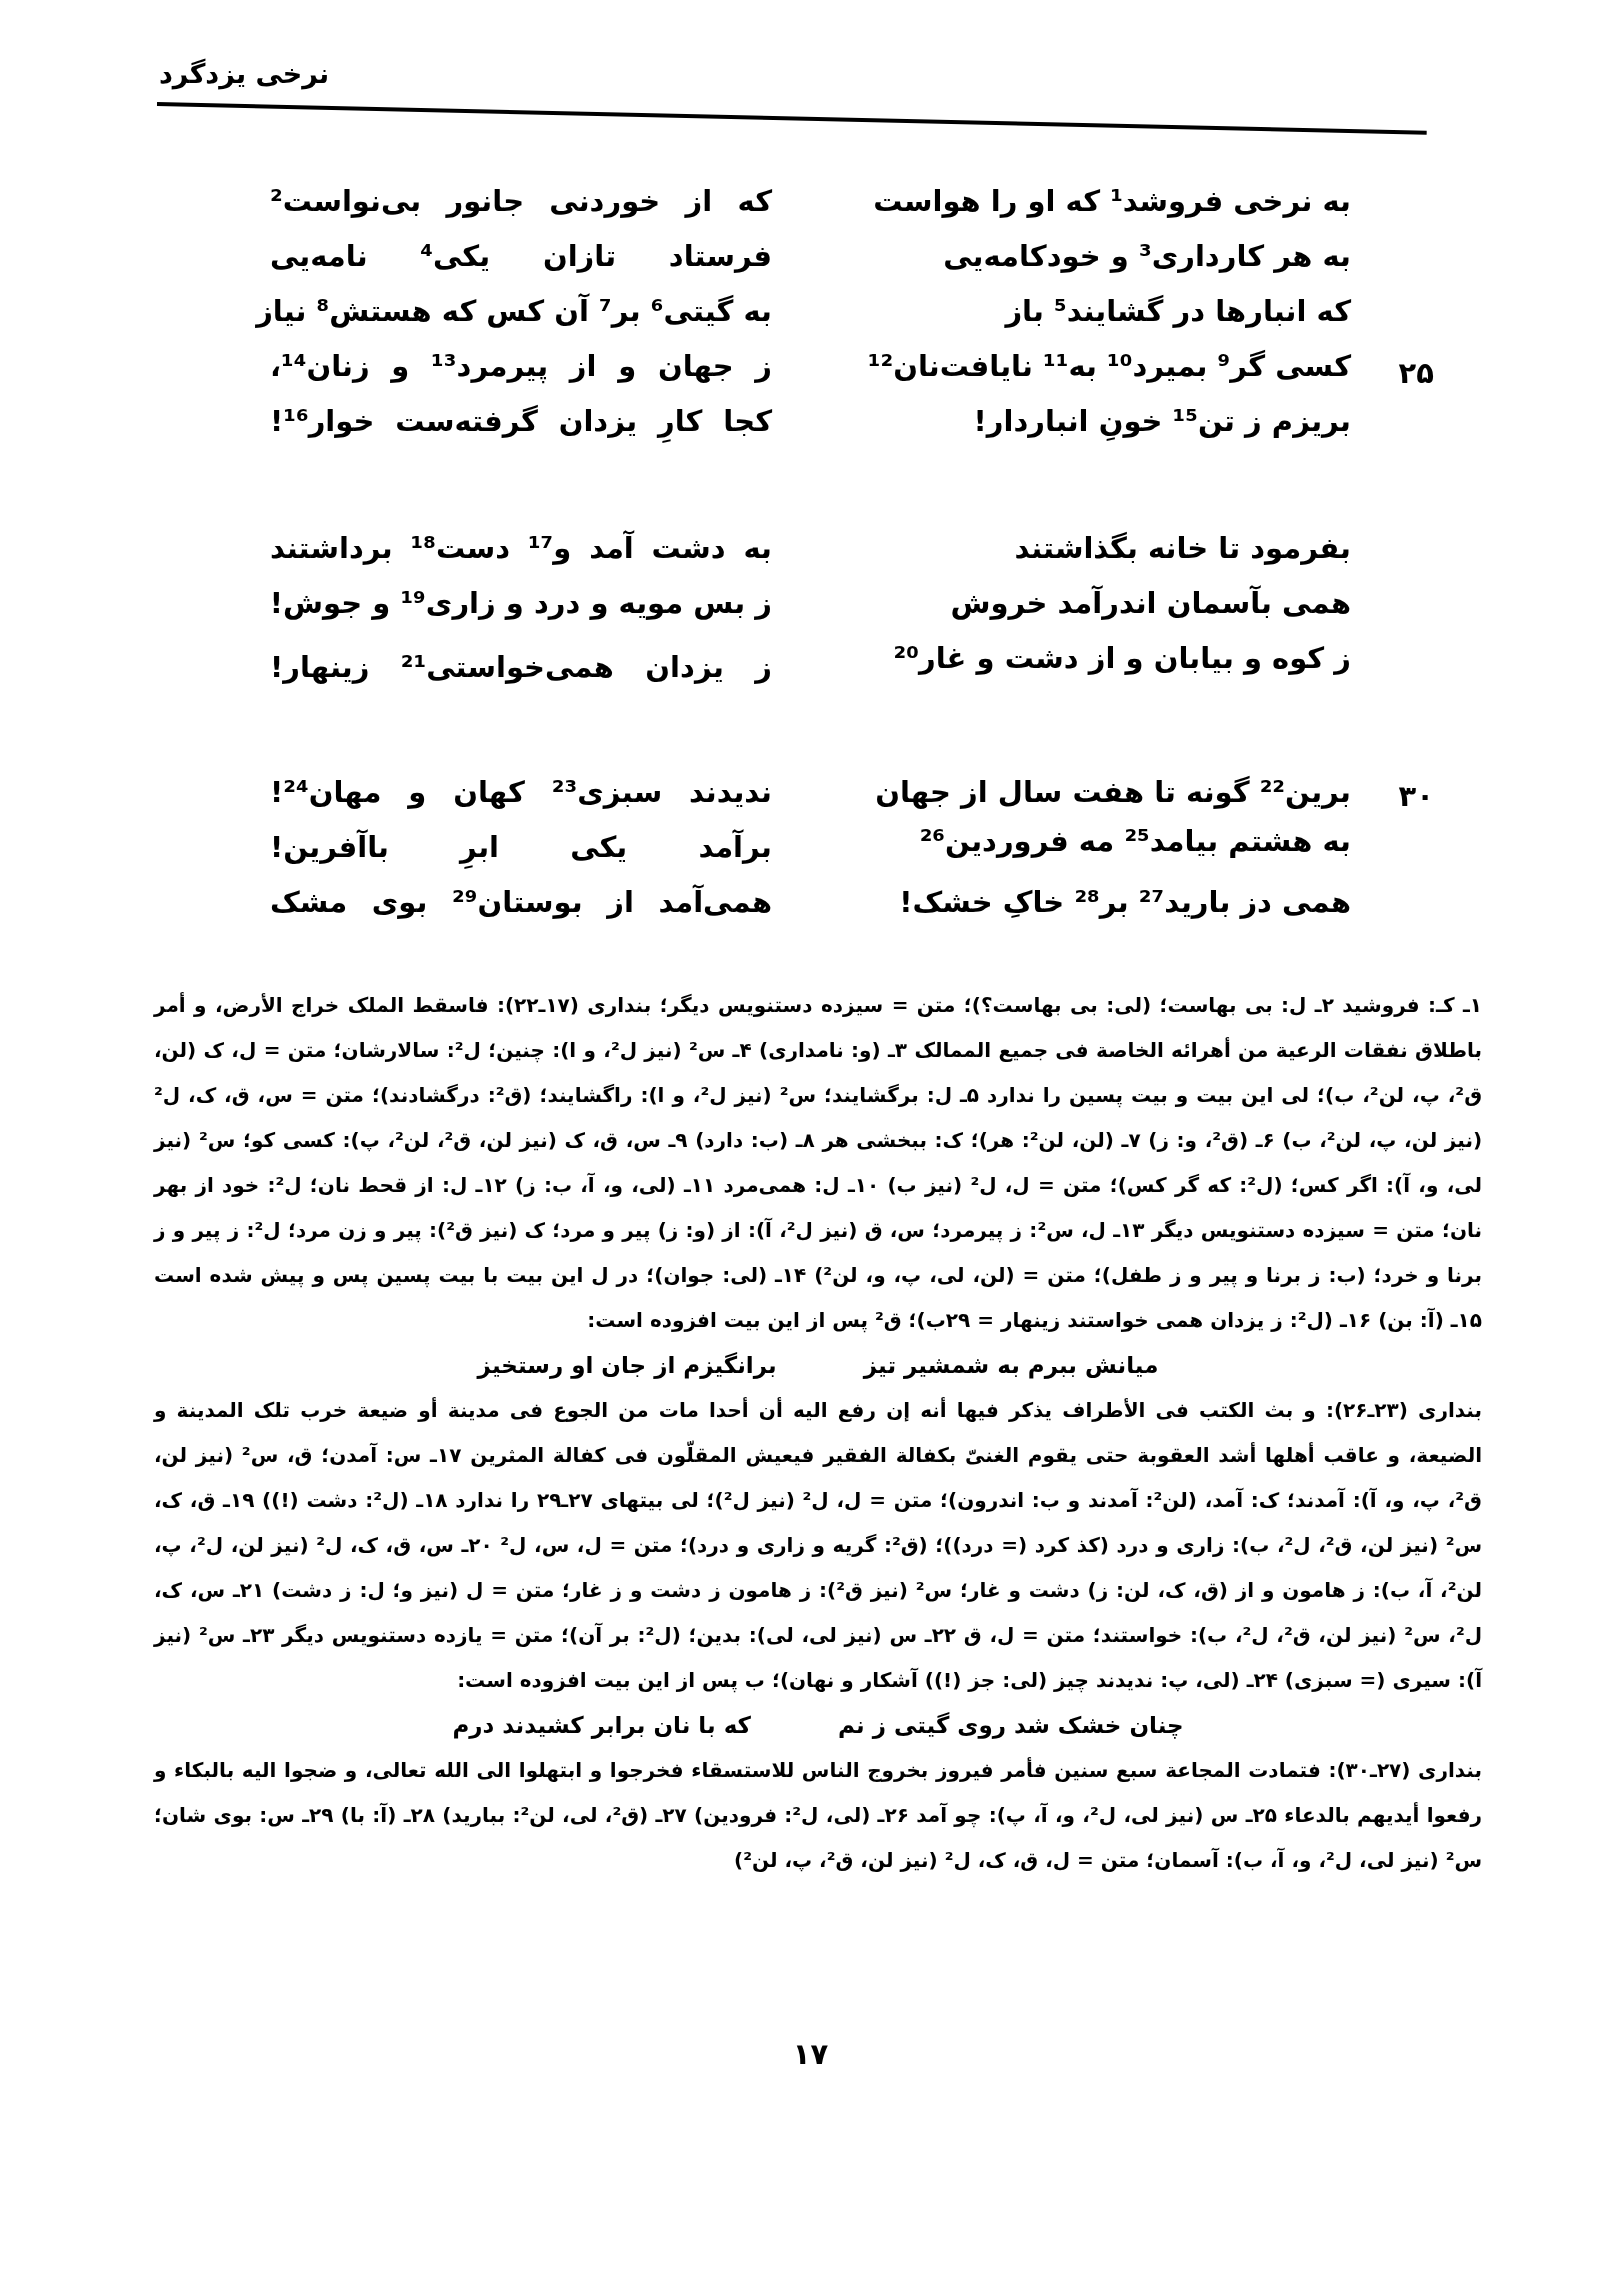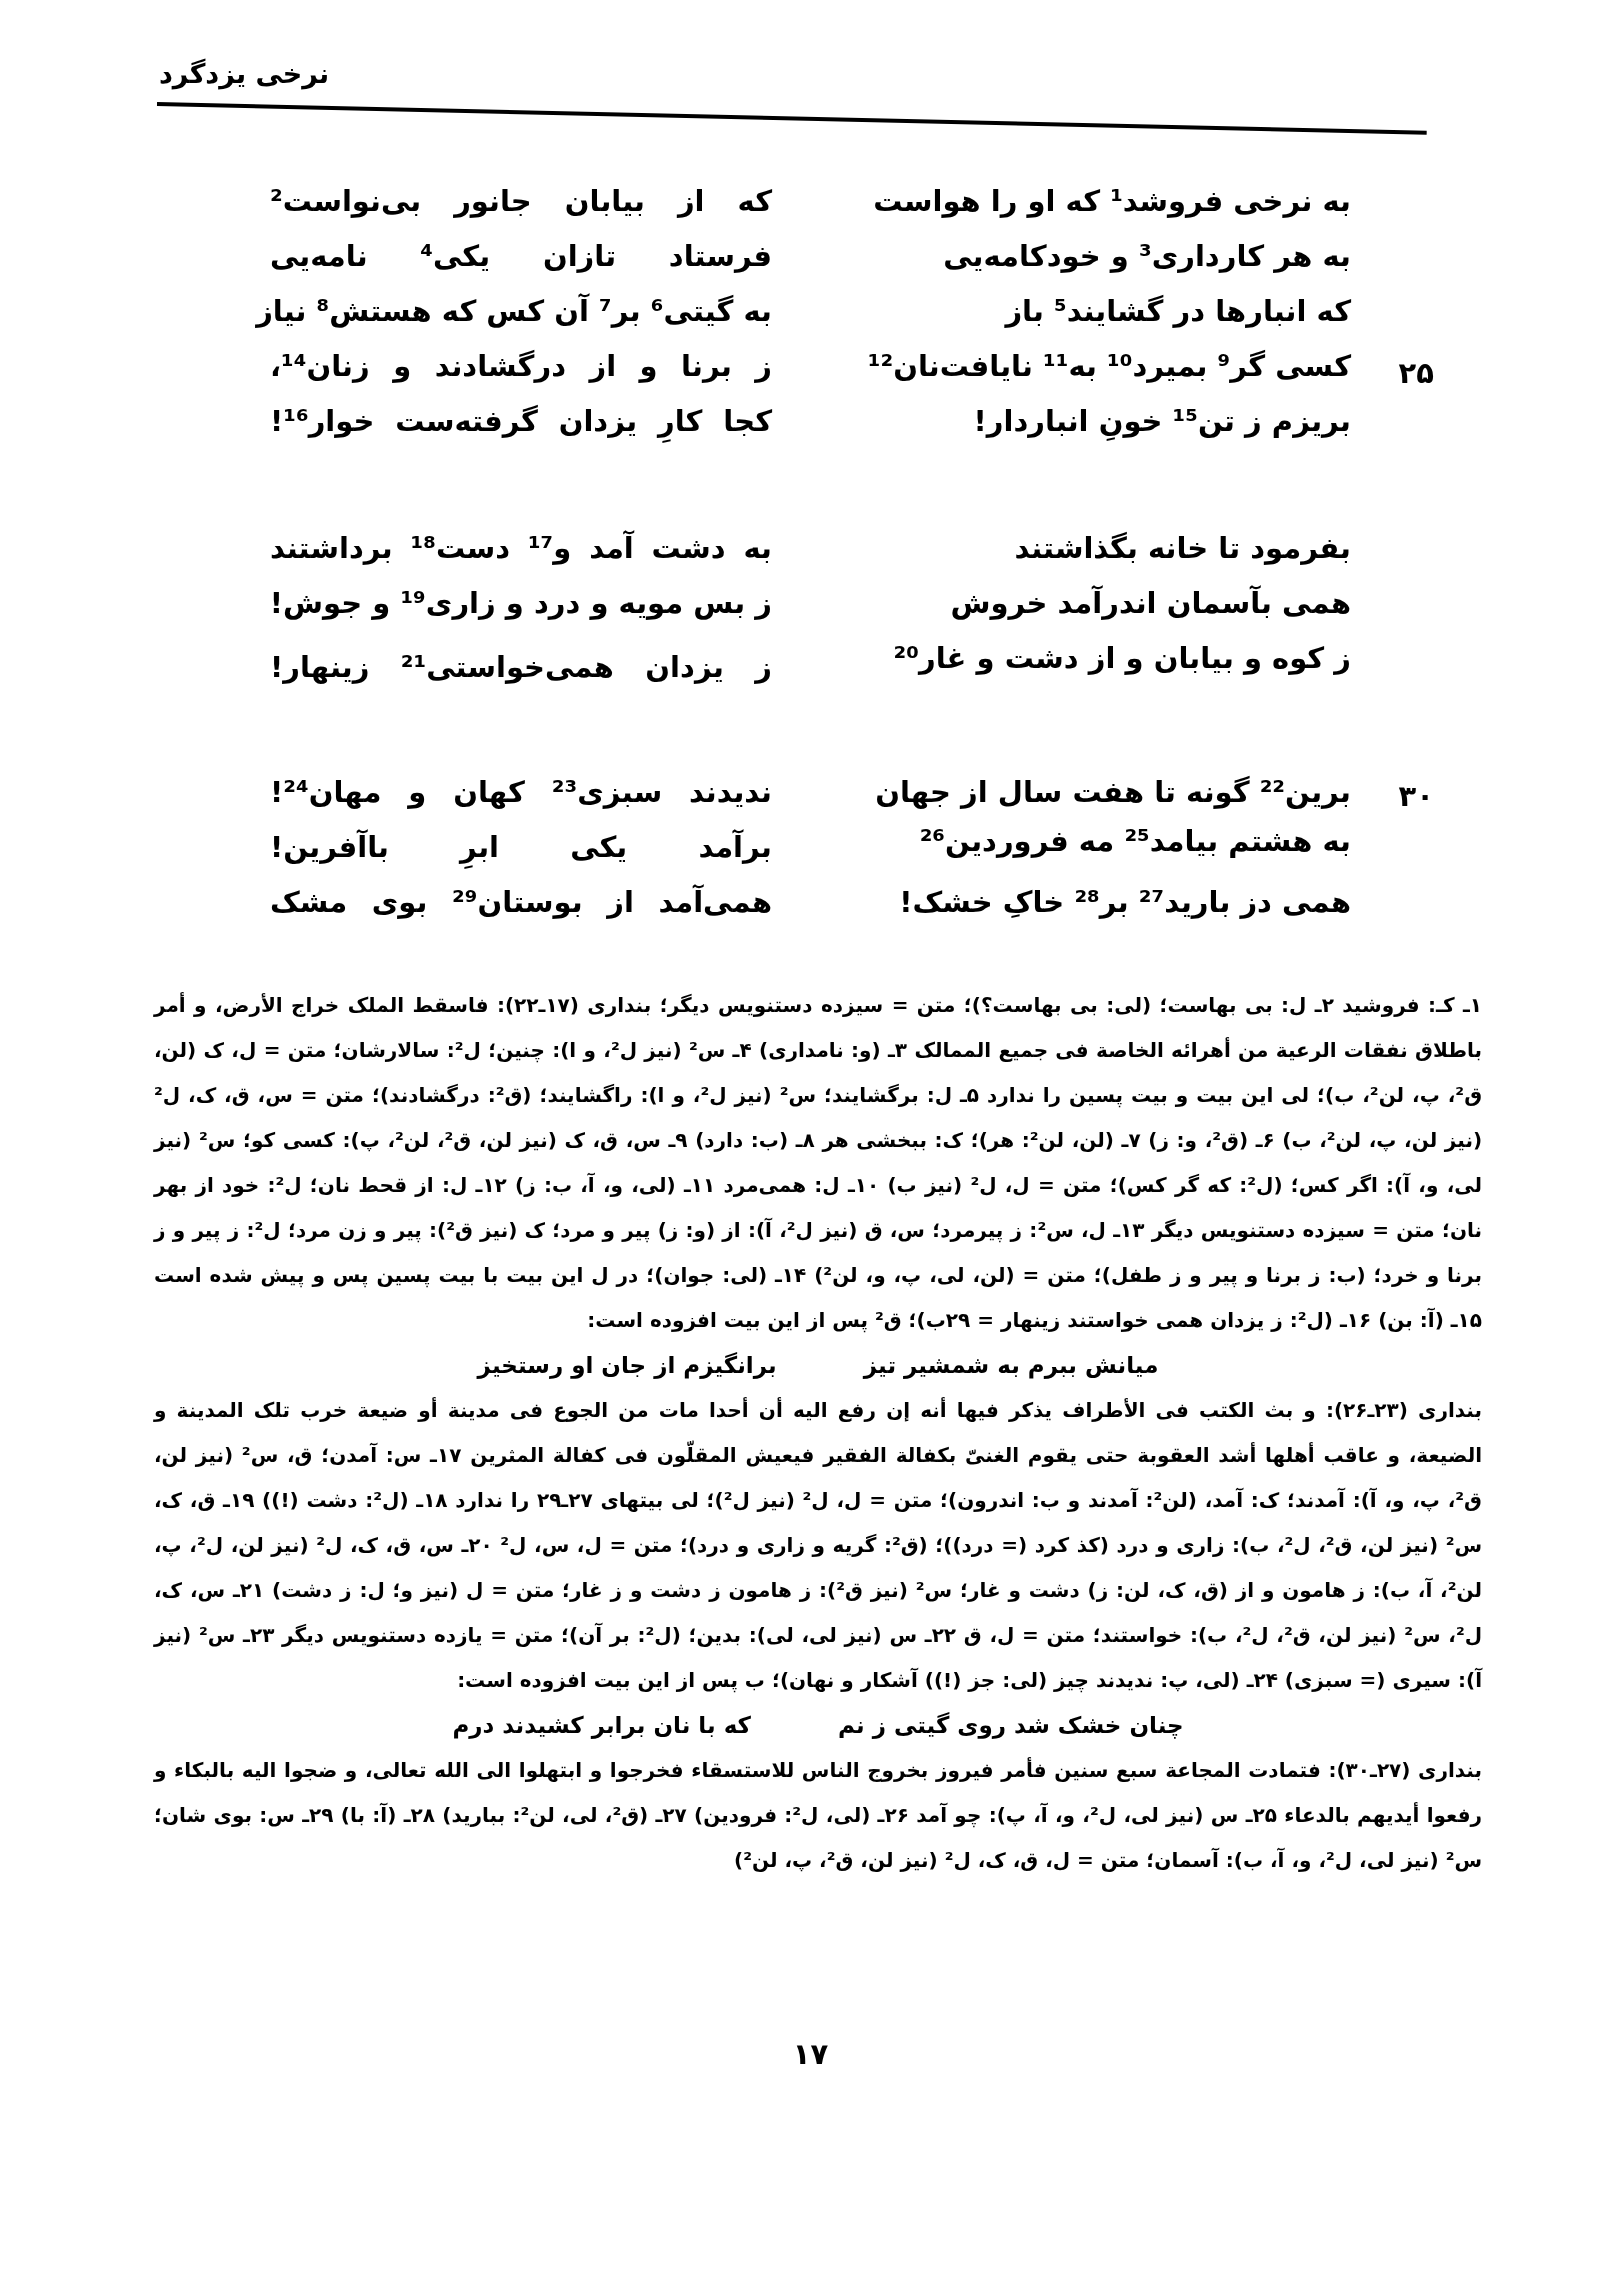--- a/index.html
+++ b/index.html
@@ -50,28 +50,28 @@
 </head>
 <body>
 
 <div class="page-header">
   <span class="running-title">نرخی یزدگرد</span>
 </div>
 <div class="header-rule"></div>
 
 <section class="stanza" style="top:174px;">
   <div class="line hemi-right" style="top:0px;text-align:right;">به نرخی فروشد¹ که او را هواست</div>
-  <div class="line hemi-left" style="top:0px;">که از بیابان جانور بی‌نواست²</div>
+  <div class="line hemi-left" style="top:0px;">که از خوردنی جانور بی‌نواست²</div>
   <div class="line hemi-right" style="top:55px;">به هر کارداری³ و خودکامه‌یی</div>
   <div class="line hemi-left" style="top:55px;">فرستاد تازان یکی⁴ نامه‌یی</div>
   <div class="line hemi-right" style="top:110px;">که انبارها در گشایند⁵ باز</div>
   <div class="line hemi-left" style="top:110px;">به گیتی⁶ بر⁷ آن کس که هستش⁸ نیاز</div>
   <div class="verse-num" style="top:172px;">۲۵</div>
   <div class="line hemi-right" style="top:165px;">کسی گر⁹ بمیرد¹⁰ به¹¹ نایافت‌نان¹²</div>
-  <div class="line hemi-left" style="top:165px;">ز برنا و از درگشادند و زنان¹⁴،</div>
+  <div class="line hemi-left" style="top:165px;">ز جهان و از پیرمرد¹³ و زنان¹⁴،</div>
   <div class="line hemi-right" style="top:220px;">بریزم ز تن¹⁵ خونِ انباردار!</div>
   <div class="line hemi-left" style="top:220px;">کجا کارِ یزدان گرفته‌ست خوار¹⁶!</div>
 </section>
 
 <section class="stanza" style="top:521px;">
   <div class="line hemi-right" style="top:0px;">بفرمود تا خانه بگذاشتند</div>
   <div class="line hemi-left" style="top:0px;">به دشت آمد و¹⁷ دست¹⁸ برداشتند</div>
   <div class="line hemi-right" style="top:55px;">همی بآسمان اندرآمد خروش</div>
   <div class="line hemi-left" style="top:55px;">ز بس مویه و درد و زاری¹⁹ و جوش!</div>
   <div class="line hemi-right" style="top:110px;">ز کوه و بیابان و از دشت و غار²⁰</div>

